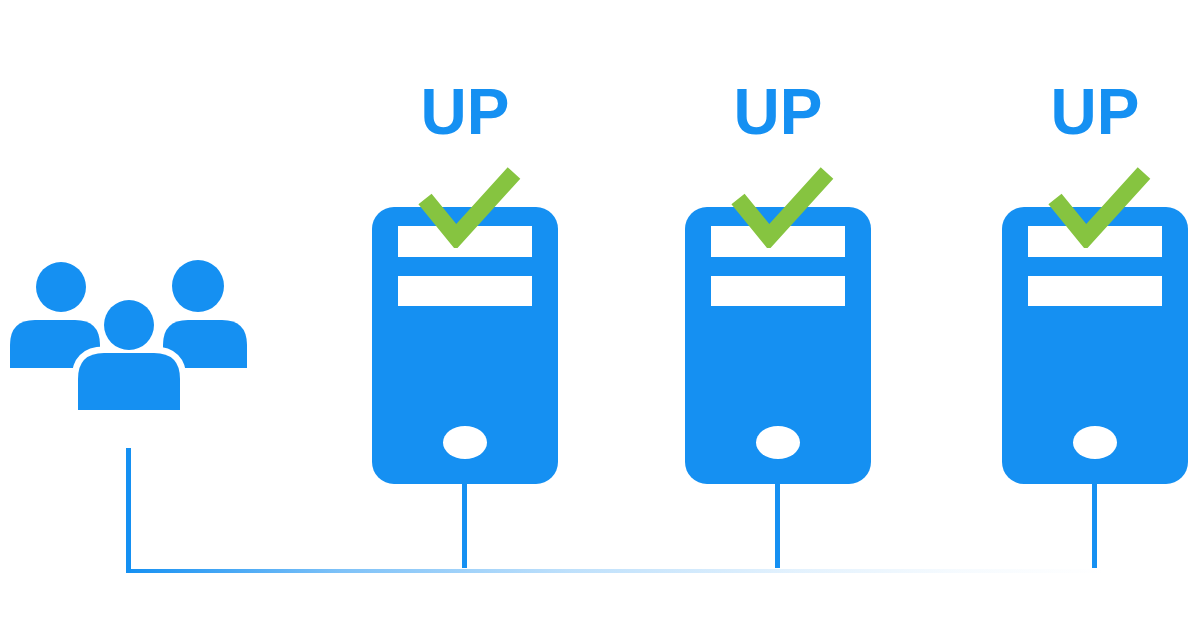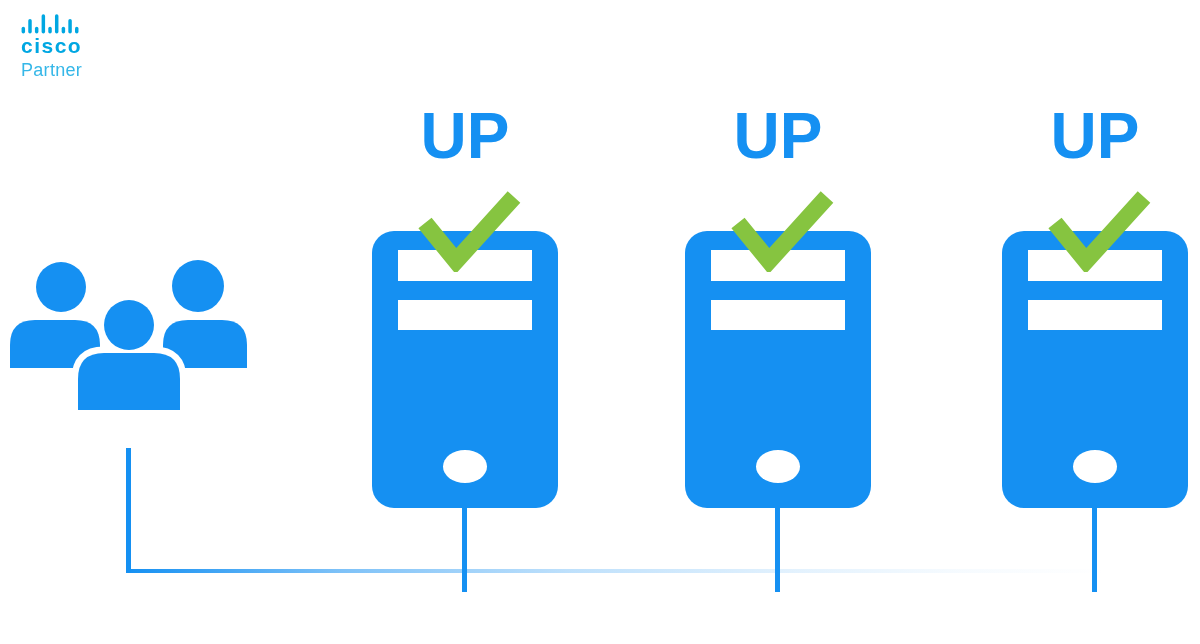--- a/index.html
+++ b/index.html
@@ -31,21 +31,21 @@
     font-size: 18px; line-height: 1;
     color: var(--partner-blue); letter-spacing: 0.3px; margin-top: 5px;
   }
 
   
   .users-icon { position: absolute; left: 5px; top: 255px; width: 245px; height: 160px; }
   .users-icon .person { fill: var(--accent-blue); }
   .users-icon .halo { fill: #ffffff; stroke: #ffffff; stroke-width: 13; }
 
   
-  .server-group { position: absolute; top: 104px; width: 186px; height: 492px; }
+  .server-group { position: absolute; top: 80px; width: 186px; height: 492px; }
   .sg1 { left: 372px; }
   .sg2 { left: 685px; }
   .sg3 { left: 1002px; }
   .up-label {
     position: absolute; top: 0; left: 0; width: 100%;
     text-align: center; font-size: 64px; font-weight: bold;
     line-height: 1; letter-spacing: 0px; color: var(--accent-blue);
   }
   .check-icon { position: absolute; left: 41px; top: 86px; width: 112px; height: 82px; z-index: 3; }
   .check-icon polyline { fill: none; stroke: var(--check-green); stroke-width: 17; stroke-linecap: butt; stroke-linejoin: miter; }
@@ -79,35 +79,20 @@
       rgba(21,144,242,0.12) 68%,
       rgba(21,144,242,0.04) 85%,
       rgba(21,144,242,0) 100%);
   }
 </style>
 </head>
 <body>
 
 <div class="stage">
 
-  <div class="cisco-logo">
-    <svg class="bridge" viewBox="0 0 62 24" aria-hidden="true">
-      <rect class="bar" x="0.6" y="17" width="3.6" height="7" rx="1.8"></rect>
-      <rect class="bar" x="7.5" y="9" width="3.6" height="15" rx="1.8"></rect>
-      <rect class="bar" x="14.4" y="17" width="3.6" height="7" rx="1.8"></rect>
-      <rect class="bar" x="21.3" y="4" width="3.6" height="20" rx="1.8"></rect>
-      <rect class="bar" x="28.2" y="17" width="3.6" height="7" rx="1.8"></rect>
-      <rect class="bar" x="35.1" y="4" width="3.6" height="20" rx="1.8"></rect>
-      <rect class="bar" x="42.0" y="17" width="3.6" height="7" rx="1.8"></rect>
-      <rect class="bar" x="48.9" y="9" width="3.6" height="15" rx="1.8"></rect>
-      <rect class="bar" x="55.8" y="17" width="3.6" height="7" rx="1.8"></rect>
-    </svg>
-    <div class="cisco-word">cisco</div>
-    <div class="partner-word">Partner</div>
-  </div>
 
   <svg class="users-icon" viewBox="0 0 245 160" aria-hidden="true">
 
     <circle class="person" cx="56" cy="32" r="25"></circle>
     <path class="person" d="M5,113 V90 Q5,65 30,65 H70 Q95,65 95,90 V113 Z"></path>
 
     <circle class="person" cx="193" cy="31" r="26"></circle>
     <path class="person" d="M158,113 V90 Q158,65 183,65 H217 Q242,65 242,90 V113 Z"></path>
 
     <circle class="halo" cx="124" cy="70" r="25"></circle>

